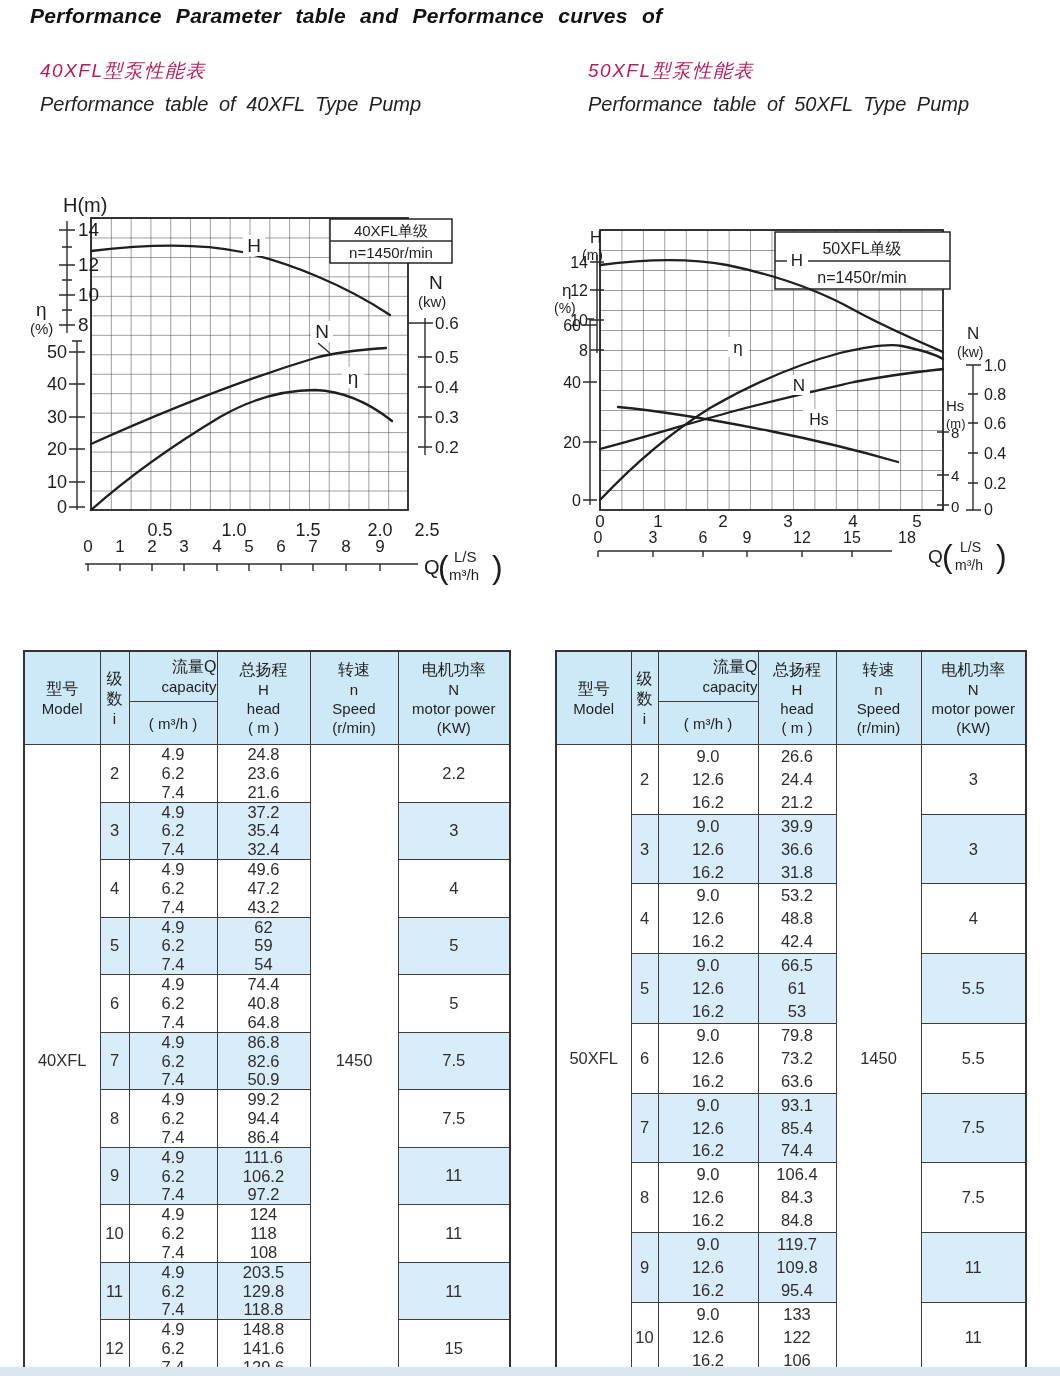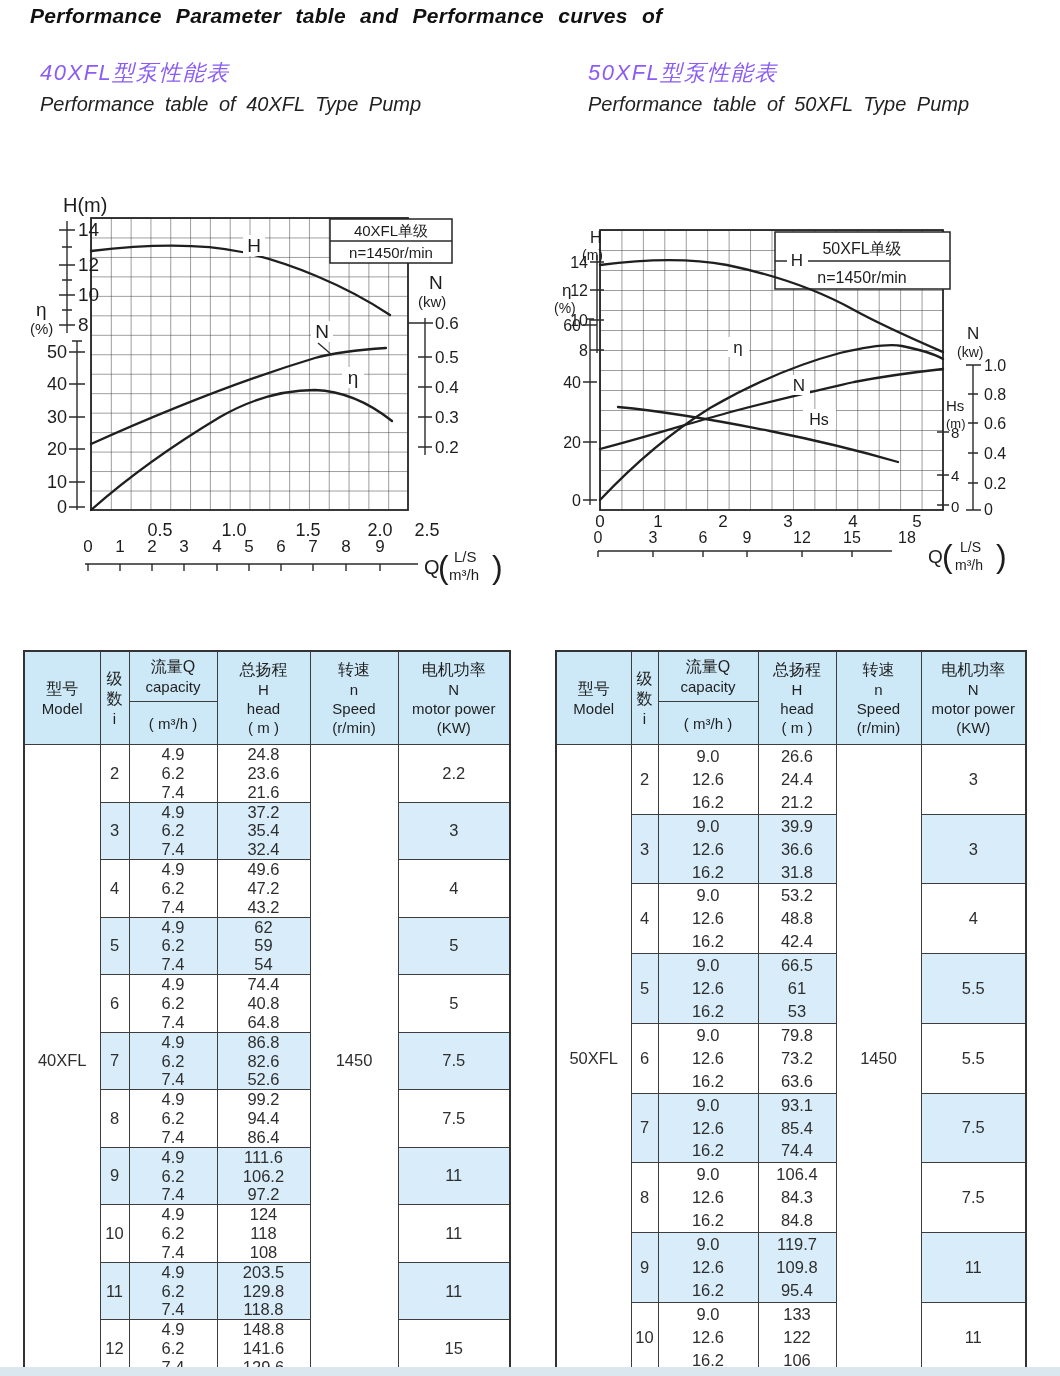--- a/index.html
+++ b/index.html
@@ -1,19 +1,19 @@
 <!DOCTYPE html>
 <html><head>
 <meta charset="utf-8">
 <style>
   html,body{margin:0;padding:0;background:#fff;}
   body{width:1060px;height:1376px;position:relative;font-family:"Liberation Sans",sans-serif;color:#222;overflow:hidden;}
   .abs{position:absolute;font-style:italic;}
   .page-title{left:30px;top:4px;font-size:21px;font-weight:bold;color:#111;word-spacing:8px;letter-spacing:.3px;white-space:nowrap;}
-  .sub-cn{font-size:22px;color:#8b5cf6;letter-spacing:1.5px;white-space:nowrap;}
+  .sub-cn{font-size:19px;color:#be185d;letter-spacing:1.5px;white-space:nowrap;}
   .sub-en{font-size:20px;color:#222;word-spacing:5px;white-space:nowrap;}
   .pos-cn1{left:40px;top:58px;} .pos-en1{left:40px;top:93px;}
   .pos-cn2{left:588px;top:58px;} .pos-en2{left:588px;top:93px;}
 
   svg{position:absolute;overflow:visible;}
   #chart1{left:30px;top:185px;} #chart2{left:540px;top:195px;}
   svg text{fill:#1d1d1d;font-family:"Liberation Sans",sans-serif;}
   .mid{text-anchor:middle;} .end{text-anchor:end;}
   .t13{font-size:13px}.t14{font-size:14px}.t15{font-size:15px}.t16{font-size:16px}
   .t17{font-size:17px}.t18{font-size:18px}.t19{font-size:19px}.t20{font-size:20px}.t32{font-size:32px}
@@ -22,21 +22,21 @@
   .plotrect{fill:none;stroke:#242424;stroke-width:1.8;}
   .lblbg{fill:#fff;}
 
   .ptable{position:absolute;border-collapse:collapse;table-layout:fixed;background:#fff;border:2px solid #333;}
   #t1{left:23px;top:650px;width:486px;}
   #t2{left:555px;top:650px;width:470px;}
   .ptable thead tr{height:92px;}
   .ptable th{border:1px solid #3d3d3d;background:#cde9f7;font-weight:normal;color:#1f1f1f;padding:0;vertical-align:middle;}
   .ptable th .cn{font-size:16px;line-height:20px;}
   .ptable th .en{font-size:15px;line-height:19px;}
-  .th-cap{padding:0;}
+  .th-cap{padding:0;text-align:right;}
   .cap-top{height:49px;border-bottom:1px solid #3d3d3d;display:flex;flex-direction:column;justify-content:center;}
   .cap-bot{height:42px;display:flex;align-items:center;justify-content:center;}
   .ptable td{border:1px solid #3d3d3d;font-size:16.5px;color:#2e2e2e;text-align:center;vertical-align:middle;padding:0;background:transparent;}
   #t1 tbody tr{height:56.55px;} #t2 tbody tr{height:68.7px;}
   .model-cell,.speed-cell{font-size:17px;}
   #t1 .num-cell div{line-height:18.85px;} #t2 .num-cell div{line-height:22.9px;}
   .stripe{background:#d8edf9;}
   .bottom-bar{left:0;top:1367px;width:1060px;height:9px;background:#dbe7ee;}
 </style>
 </head>
@@ -358,21 +358,21 @@
       <tr class="stripe">
         <td class="stage-cell">7</td>
         <td class="num-cell">
           <div>4.9</div>
           <div>6.2</div>
           <div>7.4</div>
         </td>
         <td class="num-cell">
           <div>86.8</div>
           <div>82.6</div>
-          <div>52.6</div>
+          <div>50.9</div>
         </td>
         <td class="power-cell">7.5</td>
       </tr>
       <tr>
         <td class="stage-cell">8</td>
         <td class="num-cell">
           <div>4.9</div>
           <div>6.2</div>
           <div>7.4</div>
         </td>

